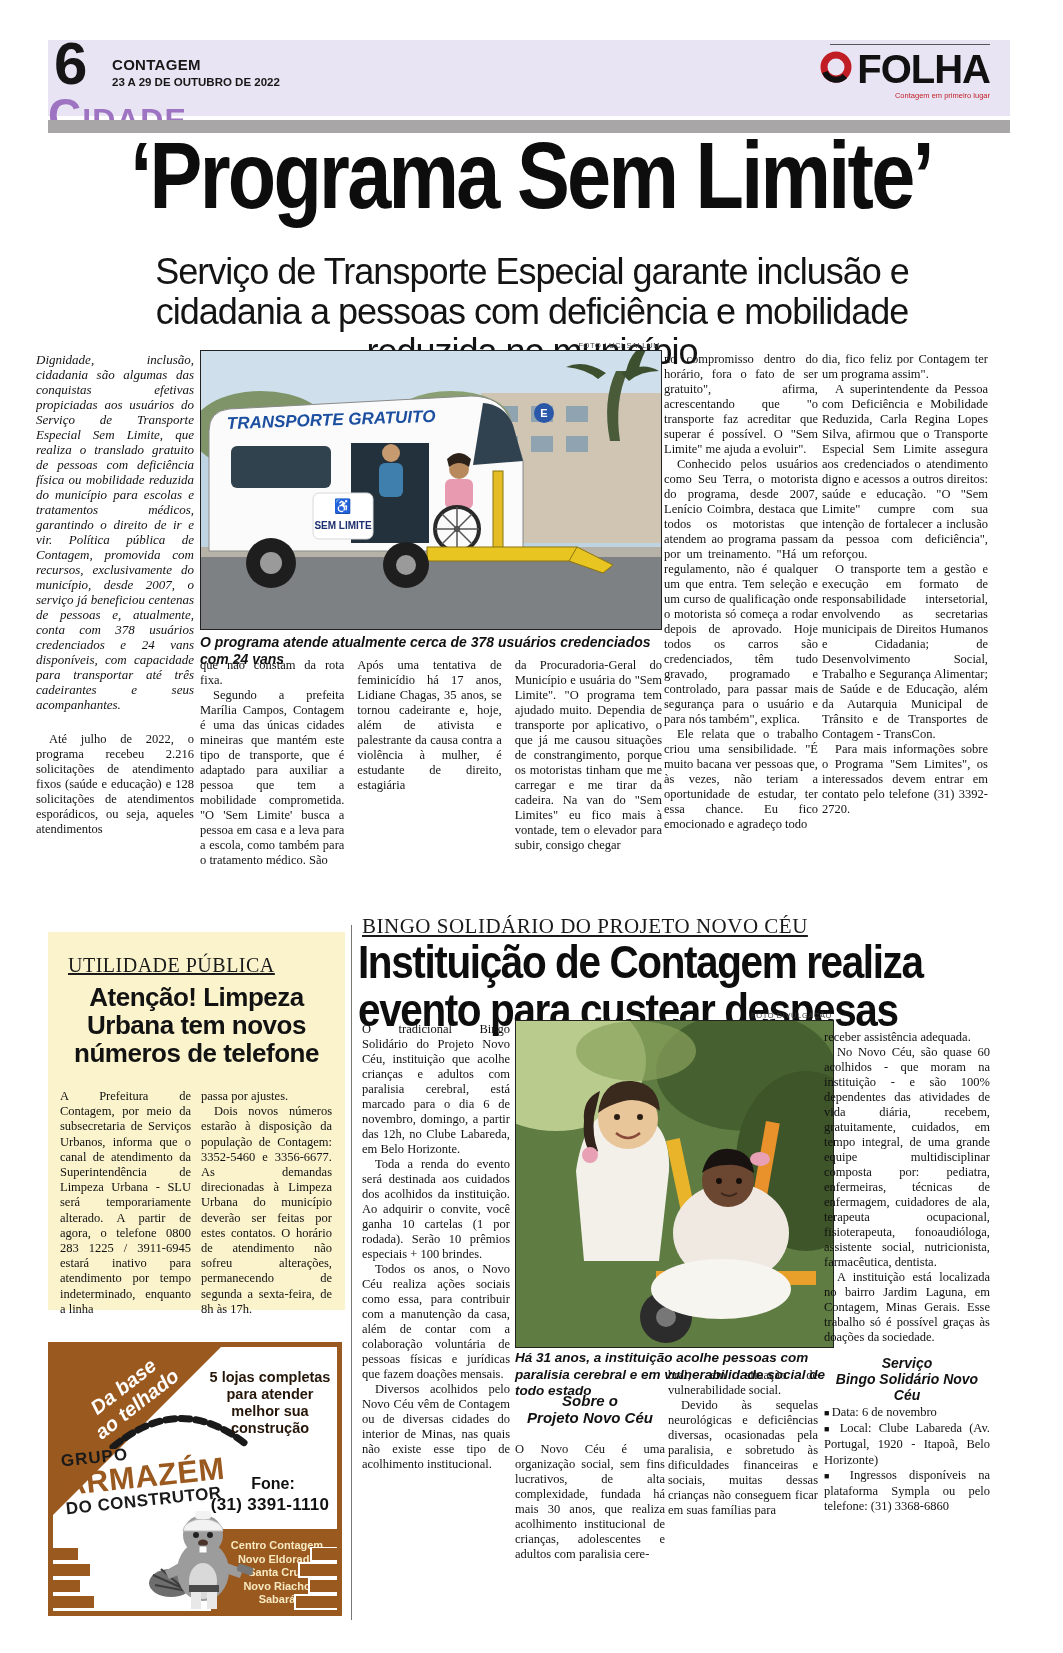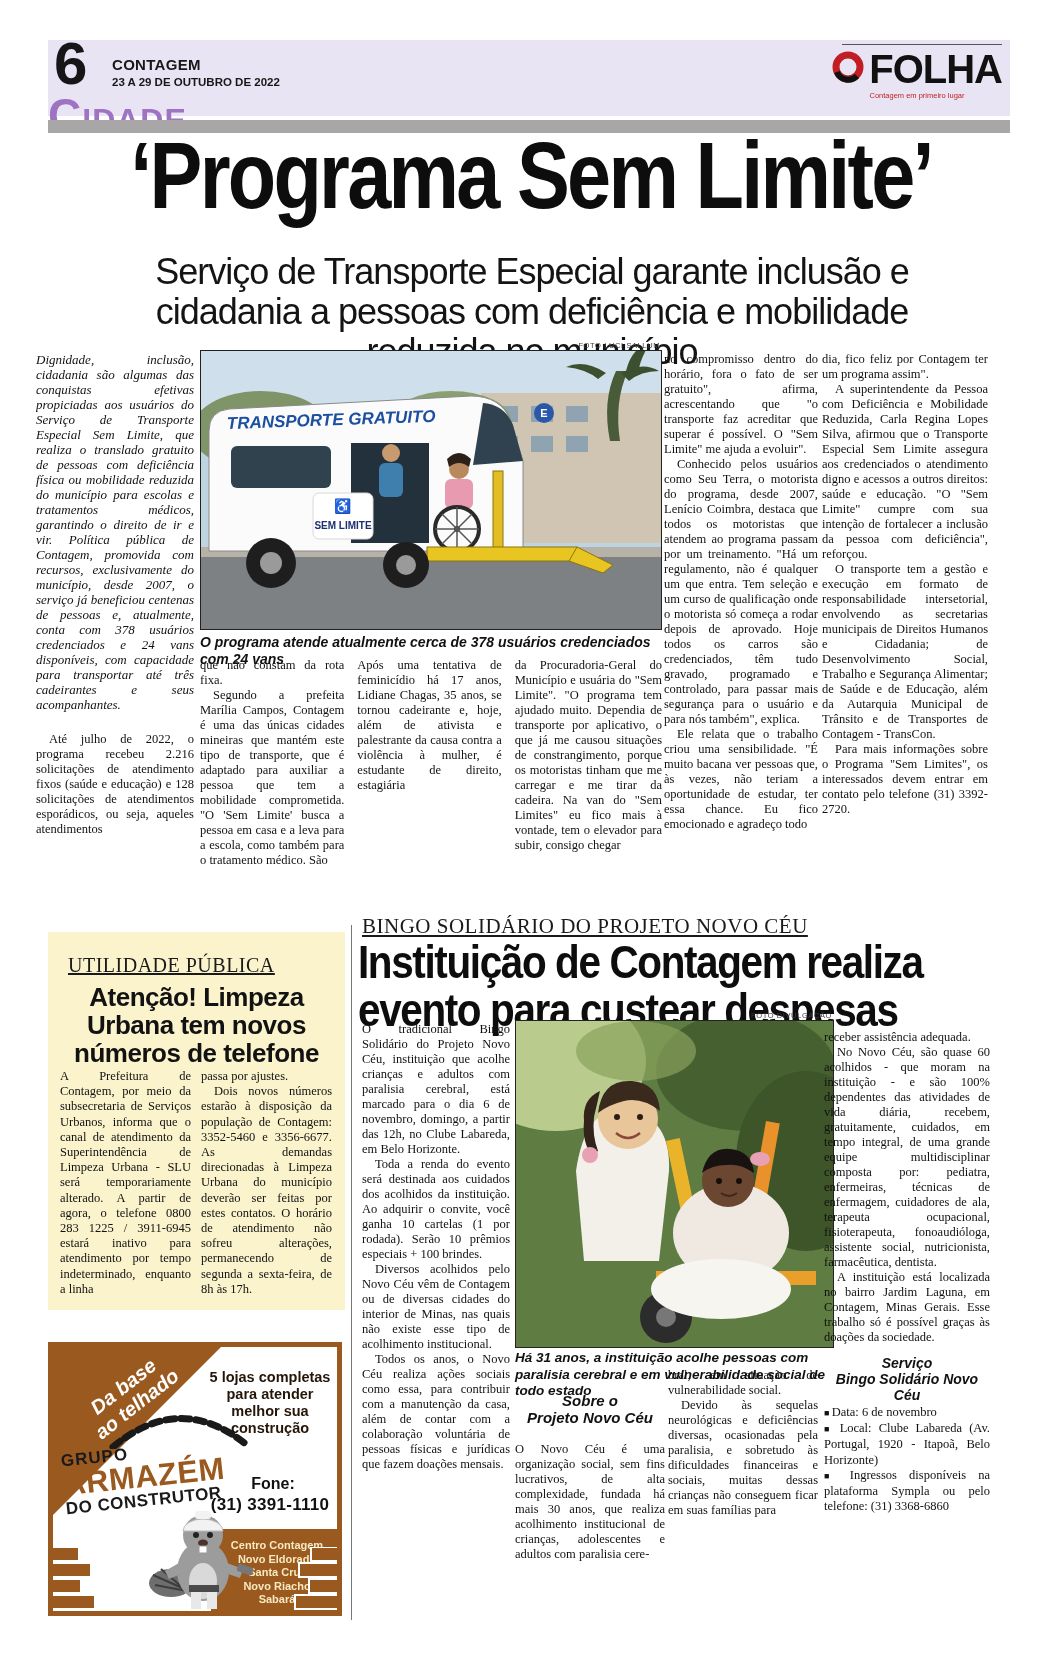--- a/index.html
+++ b/index.html
@@ -9,21 +9,21 @@
   .header-band{position:absolute;left:48px;top:40px;width:962px;height:76px;background:#e9e4f3;}
   .page-number{position:absolute;left:6px;top:-6px;font-family:"Liberation Sans",sans-serif;
                font-weight:900;font-size:60px;line-height:1;color:#161616;}
   .edition{position:absolute;left:64px;top:16px;font-family:"Liberation Sans",sans-serif;color:#161616;}
   .edition .t{font-weight:bold;font-size:15px;letter-spacing:.3px;}
   .edition .d{font-weight:bold;font-size:11.5px;margin-top:3px;}
   .section-title{position:absolute;left:0;right:0;top:8px;text-align:left;color:#9d73c2;
                  font-family:"Liberation Sans",sans-serif;font-weight:900;letter-spacing:1px;margin-top:40px;}
   .section-title .big{font-size:46px;}
   .section-title .rest{font-size:32px;}
-  .logo-block{position:absolute;right:8px;top:2px;width:170px;text-align:center;}
+  .logo-block{position:absolute;right:20px;top:2px;width:170px;text-align:right;}
   .logo-rule{border-top:1px solid #555;width:160px;margin:2px 0 4px auto;}
   .logo-row{display:flex;align-items:center;justify-content:flex-end;gap:4px;}
   .logo-text{font-family:"Liberation Sans",sans-serif;font-weight:900;font-size:40px;
              letter-spacing:-1px;color:#111;line-height:1;}
   .logo-tagline{font-family:"Liberation Sans",sans-serif;color:#c01d25;font-size:7.5px;margin-top:2px;}
   .gray-bar{position:absolute;left:48px;top:120px;width:962px;height:13px;background:#a8a6a7;}
   
   .headline{position:absolute;left:56px;top:126px;width:950px;text-align:center;white-space:nowrap;
             font-family:"Liberation Sans",sans-serif;font-weight:900;font-size:88px;line-height:1.05;
             letter-spacing:-3px;transform:scale(.9,1.08);transform-origin:center top;color:#0d0d0d;}
@@ -45,21 +45,21 @@
   .under-cols .ucol p:first-child{text-indent:0;}
   
   .vertical-rule{position:absolute;left:351px;top:925px;width:1px;height:695px;background:#777;}
   .utilidade{position:absolute;left:48px;top:932px;width:297px;height:378px;background:#faf3cc;
              box-sizing:border-box;padding:10px 12px;}
   .kicker{font-family:"Liberation Serif",serif;font-size:20px;letter-spacing:.5px;color:#1a1a1a;
           text-decoration:underline;}
   .utilidade .kicker{margin-left:8px;margin-top:12px;}
   .ut-headline{margin-top:6px;text-align:center;font-family:"Liberation Sans",sans-serif;font-weight:900;
                font-size:26px;line-height:28px;letter-spacing:-.5px;color:#121212;}
-  .ut-cols{display:flex;gap:10px;margin-top:2px;}
+  .ut-cols{display:flex;gap:10px;margin-top:22px;}
   .ut-cols .ucol{width:131px;height:252px;text-align:justify;font-size:12.5px;line-height:15.2px;overflow:hidden;}
   .ut-cols .ucol p{margin:0;text-indent:13px;}
   .ut-cols .ucol p:first-child{text-indent:0;}
   
   .ad{position:absolute;left:48px;top:1342px;width:294px;height:274px;box-sizing:border-box;
       border:5px solid #9a591f;background:#fff;overflow:hidden;font-family:"Liberation Sans",sans-serif;}
   .ad-ribbon{position:absolute;left:0;top:0;width:168px;height:168px;
              clip-path:polygon(0 0,100% 0,0 100%);background:#9a591f;}
   .ad-ribbon span{position:absolute;left:-18px;top:26px;width:190px;text-align:center;
                   transform:rotate(-38deg);color:#fff;font-weight:bold;font-style:italic;
@@ -326,22 +326,22 @@
         <ellipse cx="244" cy="138" rx="10" ry="7" fill="#e7a0b4"></ellipse>
         <ellipse cx="205" cy="268" rx="70" ry="30" fill="#f7f5f0"></ellipse>
       </g>
     </svg>
   </div>
   <div class="caption" style="left:515px;top:1350px;width:317px;font-size:13.5px;">Há 31 anos, a instituição acolhe pessoas com paralisia cerebral e em vulnerabilidade social de todo estado</div>
 
   <div class="col" style="left:362px;top:1022px;width:148px;height:600px;">
       <p>O tradicional Bingo Solidário do Projeto Novo Céu, instituição que acolhe crianças e adultos com paralisia cerebral, está marcado para o dia 6 de novembro, domingo, a partir das 12h, no Clube Labareda, em Belo Horizonte.</p>
       <p>Toda a renda do evento será destinada aos cuidados dos acolhidos da instituição. Ao adquirir o convite, você ganha 10 cartelas (1 por rodada). Serão 10 prêmios especiais + 100 brindes.</p>
+      <p>Todos os anos, o Novo Céu realiza ações sociais como essa, para contribuir com a manutenção da casa, além de contar com a colaboração voluntária de pessoas físicas e jurídicas que fazem doações mensais.</p>
       <p>Diversos acolhidos pelo Novo Céu vêm de Contagem ou de diversas cidades do interior de Minas, nas quais não existe esse tipo de acolhimento institucional.</p>
-      <p>Todos os anos, o Novo Céu realiza ações sociais como essa, para contribuir com a manutenção da casa, além de contar com a colaboração voluntária de pessoas físicas e jurídicas que fazem doações mensais.</p>
     </div>
 
   <div style="position:absolute;left:515px;top:1392px;width:150px;height:230px;overflow:hidden;">
     <div class="sobre-head">Sobre o
 Projeto Novo Céu</div>
     <div class="col" style="position:static;width:150px;">
         <p>O Novo Céu é uma organização social, sem fins lucrativos, de alta complexidade, fundada há mais 30 anos, que realiza acolhimento institucional de crianças, adolescentes e adultos com paralisia cere-</p>
       </div>
   </div>
 

